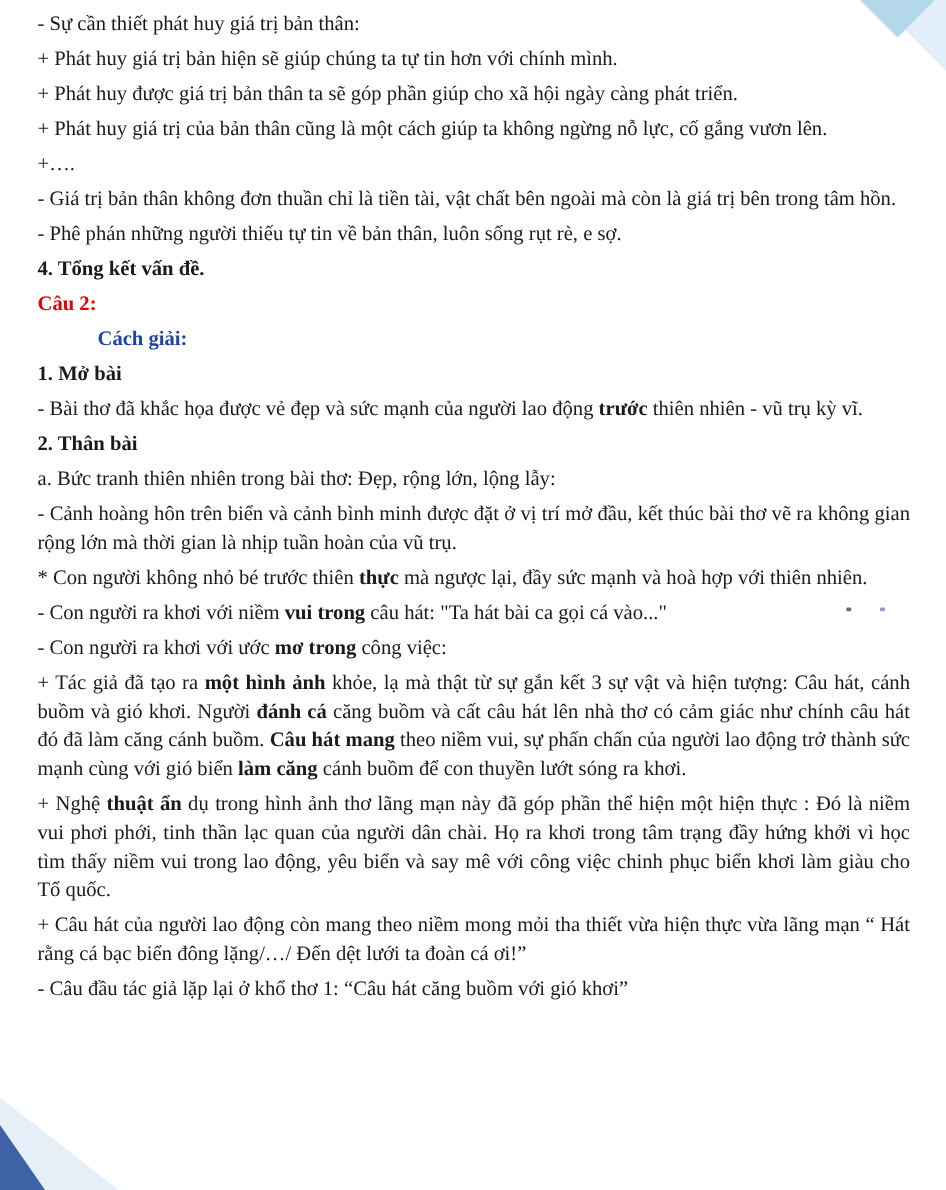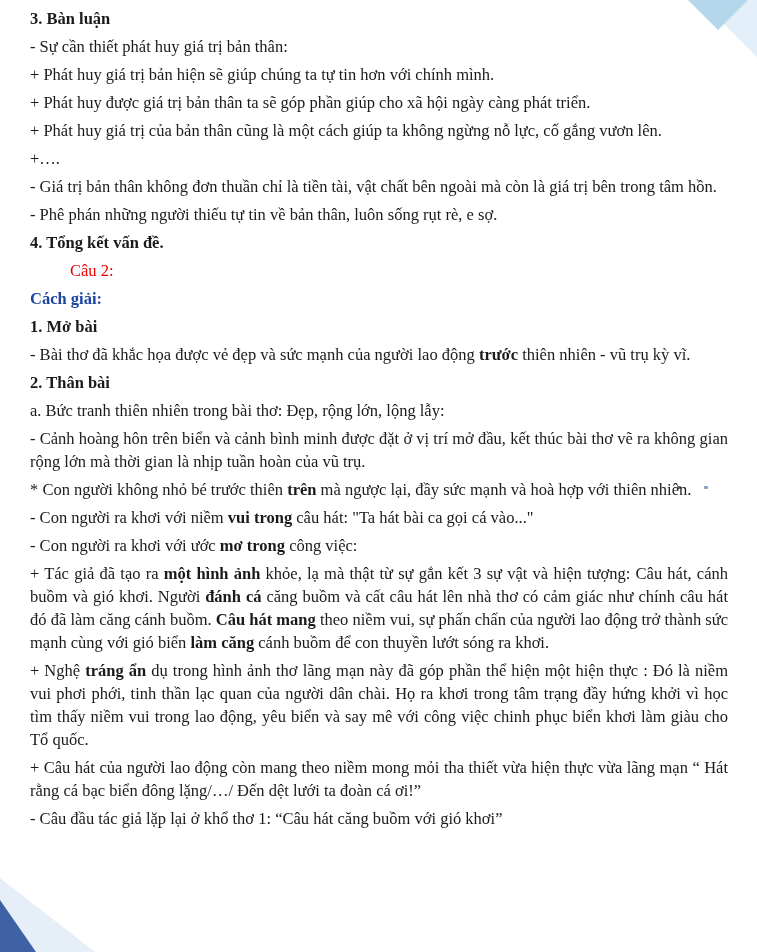--- a/index.html
+++ b/index.html
@@ -33,29 +33,29 @@
   }
   .doc-body p.para {
     margin: 0 0 5px 0;
     text-align: justify;
   }
   .doc-body p.heading {
     font-weight: bold;
     text-align: left;
   }
   .doc-body p.label-red {
-    font-weight: normal;
+    font-weight: bold;
     color: var(--accent-red, #e60000);
     text-align: left;
-    margin-left: 40px;
   }
   .doc-body p.label-blue {
     font-weight: bold;
     color: var(--accent-blue, #1c45a3);
     text-align: left;
+    margin-left: 48px;
   }
   .doc-body span.b { font-weight: bold; }
   .speck {
     position: absolute;
     width: 4px; height: 3px;
     border-radius: 1px;
     opacity: 0.8;
   }
 </style>
 </head>
@@ -67,38 +67,37 @@
     <polygon points="700,0 757,0 757,57" style="fill:var(--c-tr-light,#e2eff8)"></polygon>
     <polygon points="688,0 748,0 718,30" style="fill:var(--c-tr-dark,#b5d7ec)"></polygon>
     <polygon points="0,878 95,952 0,952" style="fill:var(--c-bl-light,#e6eff8)"></polygon>
     <polygon points="0,900 36,952 0,952" style="fill:var(--c-bl-dark,#3f61a5)"></polygon>
   </svg>
 
   <div class="speck" style="left:677px; top:486px; background:#4a4a4a;"></div>
   <div class="speck" style="left:704px; top:486px; background:#6b83b5;"></div>
 
   <div class="doc-body">
-      <p class="para heading"><span>3. Bàn luận</span></p>
       <p class="para normal"><span>- Sự cần thiết phát huy giá trị bản thân:</span></p>
       <p class="para normal"><span>+ Phát huy giá trị bản hiện sẽ giúp chúng ta tự tin hơn với chính mình.</span></p>
       <p class="para normal"><span>+ Phát huy được giá trị bản thân ta sẽ góp phần giúp cho xã hội ngày càng phát triển.</span></p>
       <p class="para normal"><span>+ Phát huy giá trị của bản thân cũng là một cách giúp ta không ngừng nỗ lực, cố gắng vươn lên.</span></p>
       <p class="para normal"><span>+….</span></p>
       <p class="para normal"><span>- Giá trị bản thân không đơn thuần chỉ là tiền tài, vật chất bên ngoài mà còn là giá trị bên trong tâm hồn.</span></p>
       <p class="para normal"><span>- Phê phán những người  thiếu tự tin về bản thân, luôn sống rụt rè, e sợ.</span></p>
       <p class="para heading"><span>4. Tổng kết vấn đề.</span></p>
       <p class="para label-red"><span>Câu 2:</span></p>
       <p class="para label-blue"><span>Cách giải:</span></p>
       <p class="para heading"><span>1. Mở bài</span></p>
       <p class="para normal"><span>- Bài thơ đã khắc họa được vẻ đẹp và sức mạnh của người lao động </span><span class="b">trước</span><span> thiên nhiên - vũ trụ kỳ vĩ.</span></p>
       <p class="para heading"><span>2. Thân bài</span></p>
       <p class="para normal"><span>a. Bức tranh thiên nhiên trong bài thơ: Đẹp, rộng lớn, lộng lẫy:</span></p>
       <p class="para normal"><span>- Cảnh hoàng hôn trên biển và cảnh bình minh được đặt ở vị trí mở đầu, kết thúc bài thơ vẽ ra không gian rộng lớn mà thời gian là nhịp tuần hoàn của vũ trụ.</span></p>
-      <p class="para normal"><span>* Con người không nhỏ bé trước thiên </span><span class="b">trên</span><span> mà ngược lại, đầy sức mạnh và hoà hợp với thiên nhiên.</span></p>
+      <p class="para normal"><span>* Con người không nhỏ bé trước thiên </span><span class="b">thực</span><span> mà ngược lại, đầy sức mạnh và hoà hợp với thiên nhiên.</span></p>
       <p class="para normal"><span>- Con người ra khơi với niềm </span><span class="b">vui trong</span><span> câu hát: "Ta hát bài ca gọi cá vào..."</span></p>
       <p class="para normal"><span>- Con người ra khơi với ước </span><span class="b">mơ trong</span><span> công việc:</span></p>
       <p class="para normal"><span>+ Tác giả đã tạo ra </span><span class="b">một hình ảnh</span><span> khỏe, lạ mà thật từ sự gắn kết 3 sự vật và hiện tượng: Câu hát, cánh buồm và gió khơi. Người </span><span class="b">đánh cá</span><span> căng buồm và cất câu hát lên nhà thơ có cảm giác như chính câu hát đó đã làm căng cánh buồm. </span><span class="b">Câu hát mang</span><span> theo niềm vui, sự phấn chấn của người lao động trở thành sức mạnh cùng với gió biển </span><span class="b">làm căng</span><span> cánh buồm để con thuyền lướt sóng ra khơi.</span></p>
-      <p class="para normal"><span>+ Nghệ </span><span class="b">tráng ẩn</span><span> dụ trong hình ảnh thơ lãng mạn này đã góp phần thể hiện một hiện thực : Đó là niềm vui phơi phới, tinh thần lạc quan của người dân chài. Họ ra khơi trong tâm trạng đầy hứng khởi vì học tìm thấy niềm vui trong lao động, yêu biển và say mê với công việc chinh phục biển khơi làm giàu cho Tổ quốc.</span></p>
+      <p class="para normal"><span>+ Nghệ </span><span class="b">thuật ẩn</span><span> dụ trong hình ảnh thơ lãng mạn này đã góp phần thể hiện một hiện thực : Đó là niềm vui phơi phới, tinh thần lạc quan của người dân chài. Họ ra khơi trong tâm trạng đầy hứng khởi vì học tìm thấy niềm vui trong lao động, yêu biển và say mê với công việc chinh phục biển khơi làm giàu cho Tổ quốc.</span></p>
       <p class="para normal"><span>+ Câu hát của người lao động còn mang theo niềm mong mỏi tha thiết vừa hiện thực vừa lãng mạn “ Hát rằng cá bạc biển đông lặng/…/ Đến dệt lưới ta đoàn cá ơi!”</span></p>
       <p class="para normal"><span>- Câu đầu tác giả lặp lại ở khổ thơ 1: “Câu hát căng buồm với gió khơi”</span></p>
     </div>
 
 </div>
 
 </body></html>

